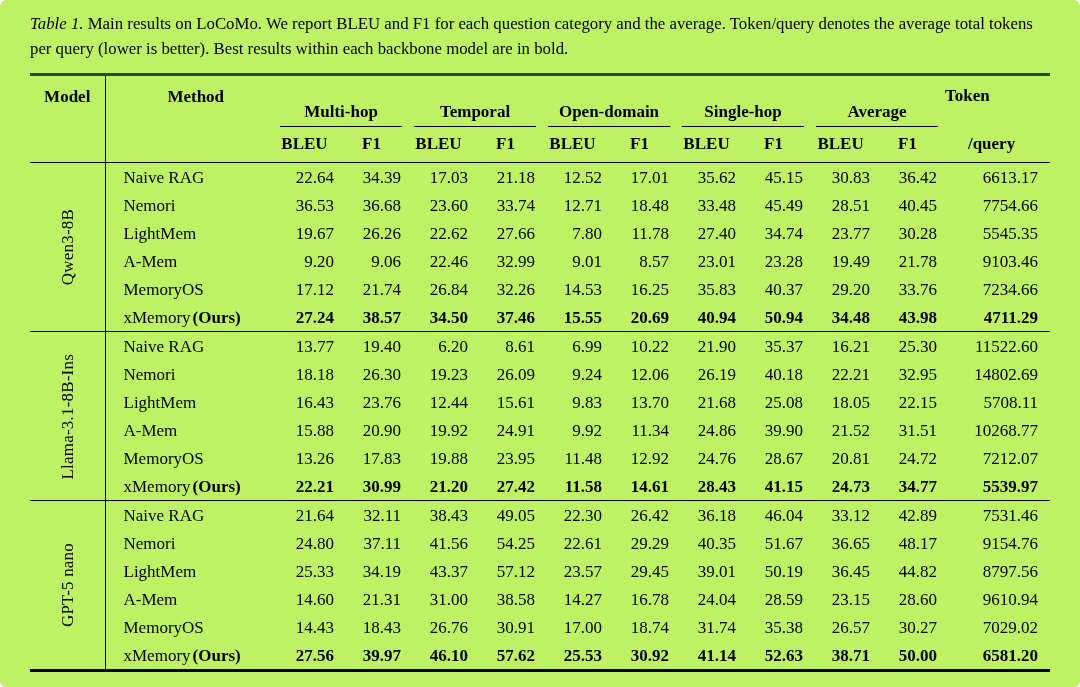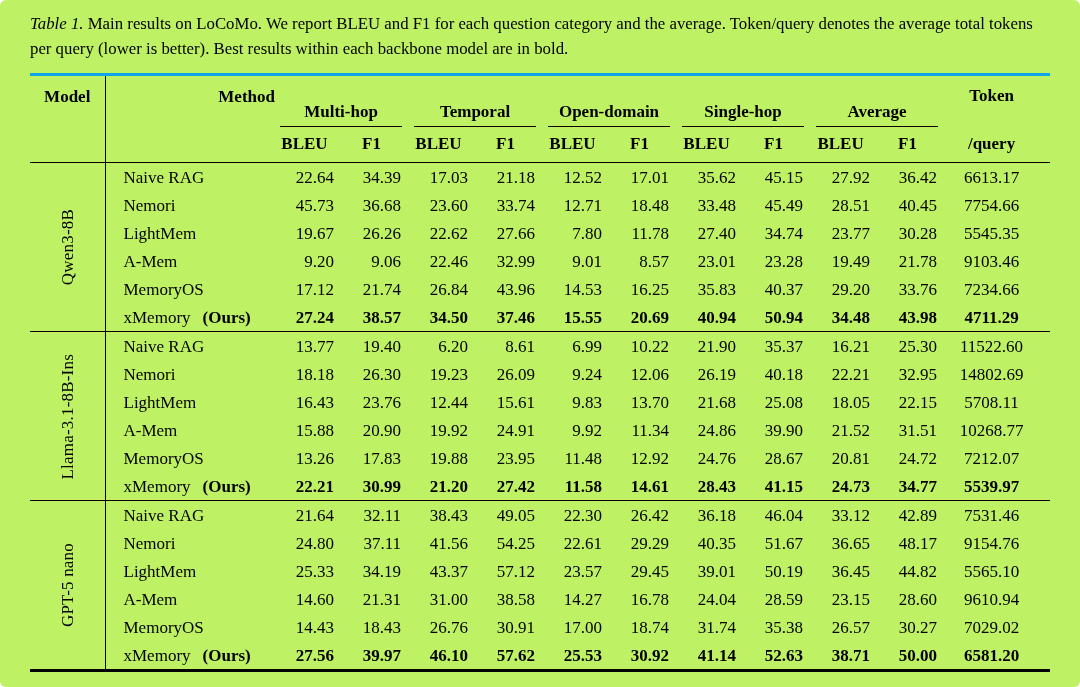--- a/index.html
+++ b/index.html
@@ -26,54 +26,54 @@
   }
   .caption .cap-label {
     font-style: italic;
   }
   
   table.results {
     border-collapse: collapse;
     table-layout: fixed;
     width: 1020px;
     margin: 12px 30px 0 30px;
-    border-top: 3px solid #0ea5e9;
+    border-top: 3px solid #14532d;
     border-bottom: 3px solid #000;
     font-size: 17px;
     font-family: Liberation Serif, serif;
   }
   th, td {
     padding: 0;
     font-size: 17px;
     line-height: 1;
     white-space: nowrap;
     overflow: visible;
   }
   
   thead th { font-weight: bold; vertical-align: top; }
   th.th-model {
     text-align: center;
     border-right: 1.5px solid #000;
     vertical-align: top;
     padding-top: 12px;
   }
   th.th-method {
-    text-align: right;
+    text-align: center;
     padding: 12px 0 0 11px;
     vertical-align: top;
   }
   th.cat { padding-top: 11px; }
   .cat-inner {
     text-align: center;
     padding-bottom: 6px;
     margin: 16px 7px 0 5px;
     border-bottom: 1.4px solid #000;
   }
   th.th-token {
-    text-align: center;
+    text-align: left;
     padding: 11px 12px 0 0;
   }
   tr.subhead th {
     padding: 8px 8px 10px 0;
     text-align: center;
   }
   tr.subhead th.th-query {
     padding-right: 12px;
     margin-top: 20px;
   }
@@ -98,23 +98,23 @@
   }
   td.method {
     text-align: left;
     padding-left: 18px;
   }
   td.num {
     text-align: right;
     padding-right: 8px;
     font-variant-numeric: tabular-nums;
   }
-  td.token { padding-right: 12px; text-align: center; }
+  td.token { padding-right: 12px; }
   tr.best td.num { font-weight: bold; }
-  .suffix { font-weight: bold; margin-left: 12px; text-align: center; }
+  .suffix { font-weight: bold; margin-left: 2px; text-align: center; }
 </style>
 </head>
 <body>
 
 <div class="page">
 
   <div class="caption">
     <span class="cap-label">Table 1.</span>
     <span>Main results on LoCoMo. We report BLEU and F1 for each question category and the average. Token/query denotes the average total tokens per query (lower is better). Best results within each backbone model are in bold.</span>
   </div>
@@ -177,27 +177,27 @@
           </th>
           <td class="method"><span>Naive RAG</span></td>
           <td class="num">22.64</td>
           <td class="num">34.39</td>
           <td class="num">17.03</td>
           <td class="num">21.18</td>
           <td class="num">12.52</td>
           <td class="num">17.01</td>
           <td class="num">35.62</td>
           <td class="num">45.15</td>
-          <td class="num">27.92</td>
+          <td class="num">30.83</td>
           <td class="num">36.42</td>
           <td class="num token">6613.17</td>
         </tr>
         <tr>
           <td class="method"><span>Nemori</span></td>
-          <td class="num">45.73</td>
+          <td class="num">36.53</td>
           <td class="num">36.68</td>
           <td class="num">23.60</td>
           <td class="num">33.74</td>
           <td class="num">12.71</td>
           <td class="num">18.48</td>
           <td class="num">33.48</td>
           <td class="num">45.49</td>
           <td class="num">28.51</td>
           <td class="num">40.45</td>
           <td class="num token">7754.66</td>
@@ -228,21 +228,21 @@
           <td class="num">23.28</td>
           <td class="num">19.49</td>
           <td class="num">21.78</td>
           <td class="num token">9103.46</td>
         </tr>
         <tr>
           <td class="method"><span>MemoryOS</span></td>
           <td class="num">17.12</td>
           <td class="num">21.74</td>
           <td class="num">26.84</td>
-          <td class="num">43.96</td>
+          <td class="num">32.26</td>
           <td class="num">14.53</td>
           <td class="num">16.25</td>
           <td class="num">35.83</td>
           <td class="num">40.37</td>
           <td class="num">29.20</td>
           <td class="num">33.76</td>
           <td class="num token">7234.66</td>
         </tr>
         <tr class="best">
           <td class="method"><span>xMemory</span><span class="suffix">(Ours)</span></td>
@@ -385,21 +385,21 @@
           <td class="num">25.33</td>
           <td class="num">34.19</td>
           <td class="num">43.37</td>
           <td class="num">57.12</td>
           <td class="num">23.57</td>
           <td class="num">29.45</td>
           <td class="num">39.01</td>
           <td class="num">50.19</td>
           <td class="num">36.45</td>
           <td class="num">44.82</td>
-          <td class="num token">5565.10</td>
+          <td class="num token">8797.56</td>
         </tr>
         <tr>
           <td class="method"><span>A-Mem</span></td>
           <td class="num">14.60</td>
           <td class="num">21.31</td>
           <td class="num">31.00</td>
           <td class="num">38.58</td>
           <td class="num">14.27</td>
           <td class="num">16.78</td>
           <td class="num">24.04</td>

